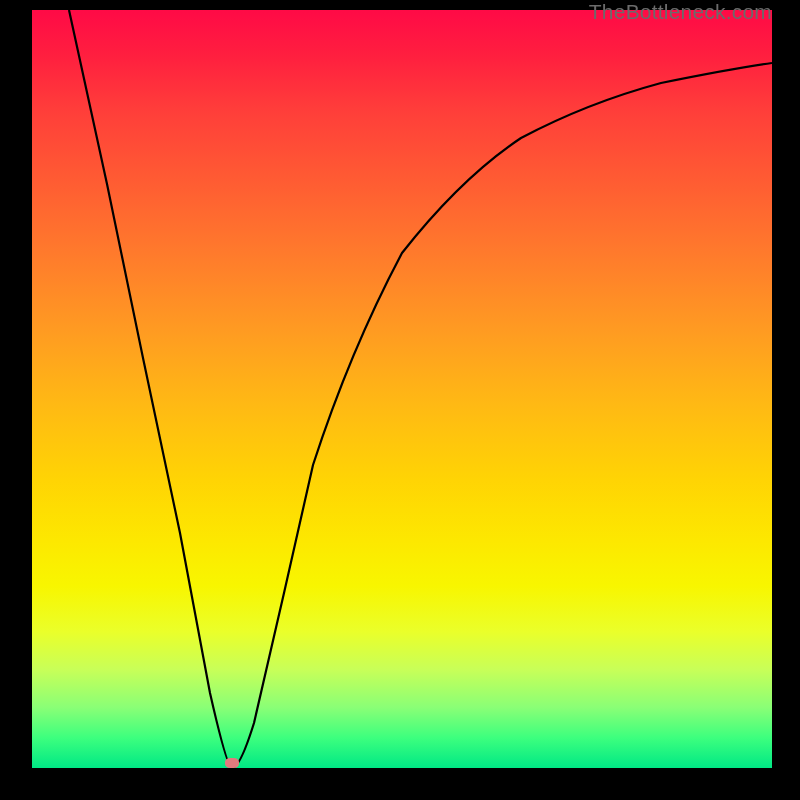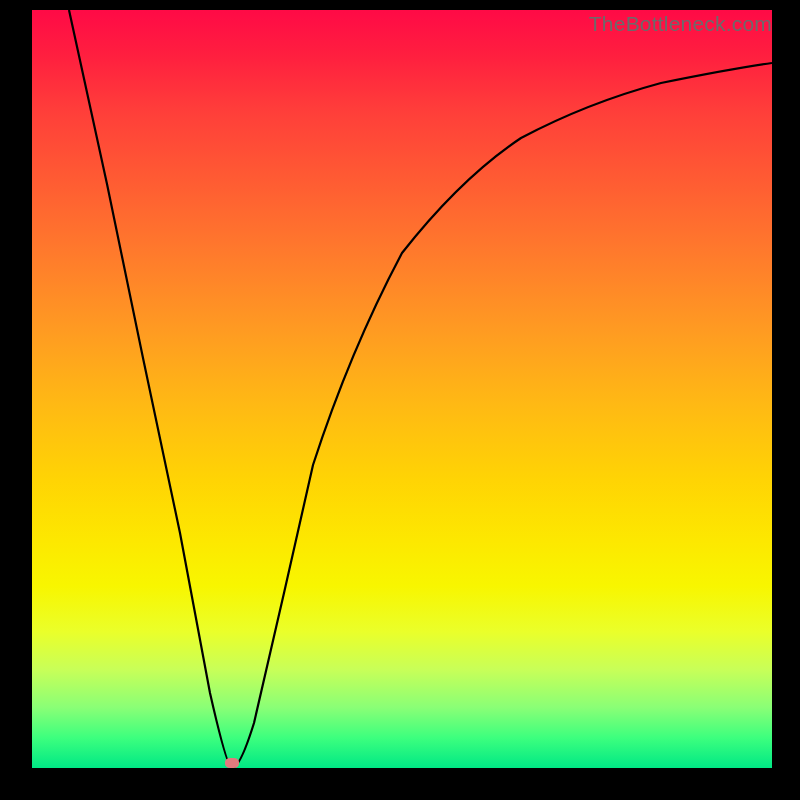--- a/index.html
+++ b/index.html
@@ -52,21 +52,21 @@
   }
   .marker {
     position: absolute;
     width: 14px;
     height: 10px;
     border-radius: 5px / 4px;
     background: #e37a7e;
   }
   .watermark {
     position: absolute;
-    top: 12px;
+    top: 0px;
     right: 28px;
     color: #6b6b6b;
     font-size: 21px;
     letter-spacing: 0.2px;
     user-select: none;
   }
 </style>
 </head>
 <body>
 

